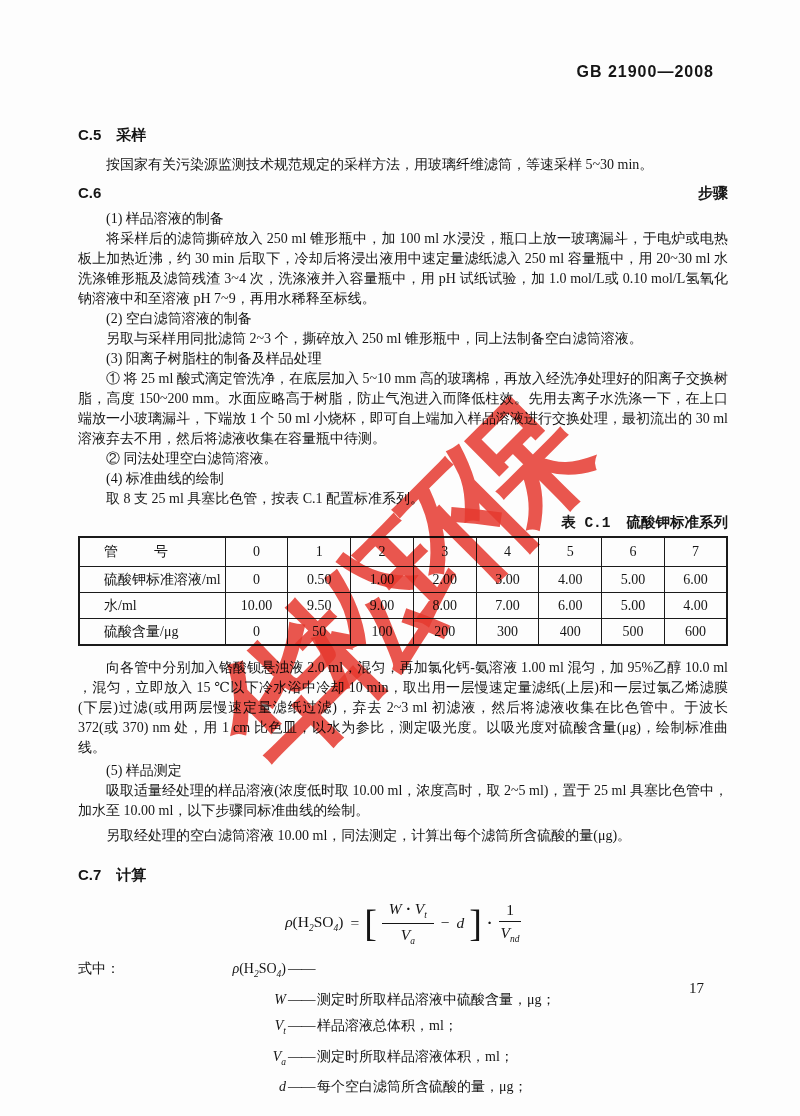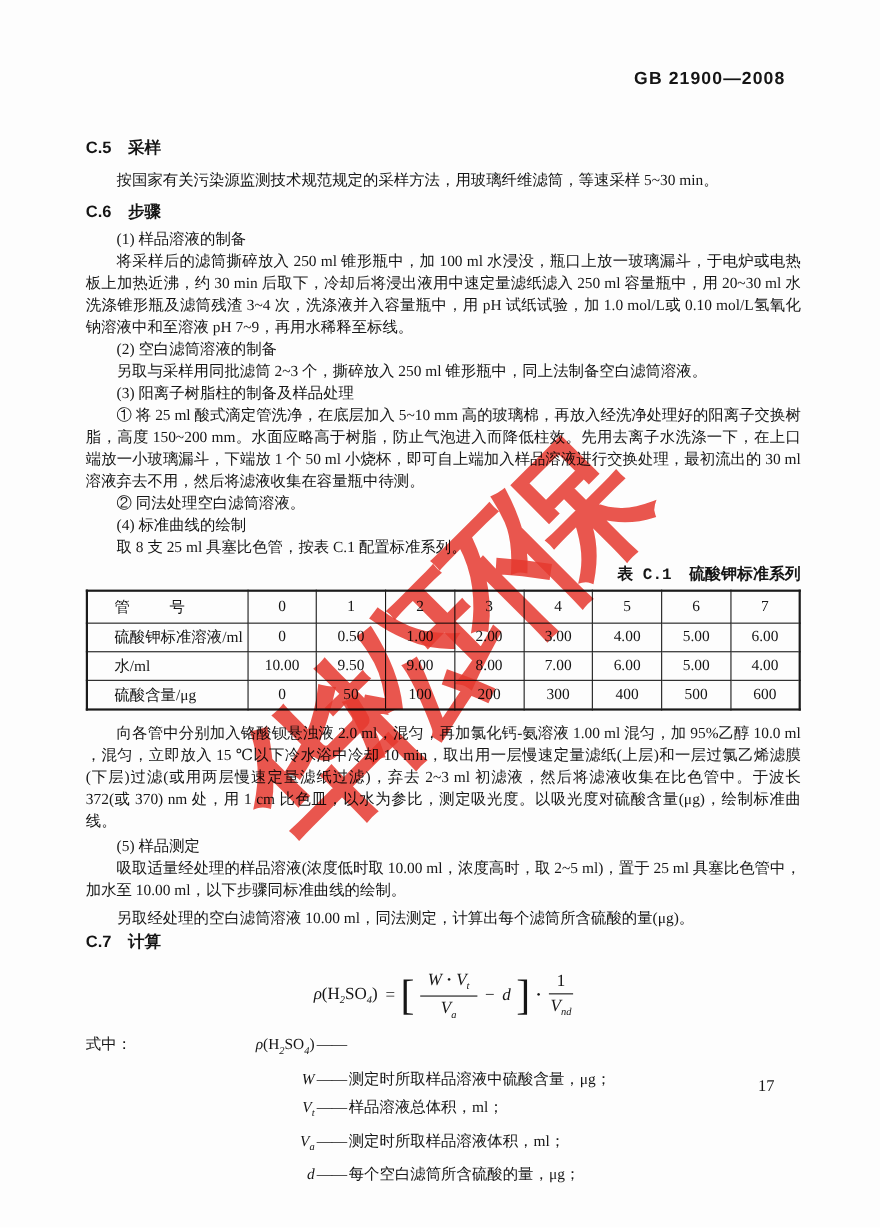--- a/index.html
+++ b/index.html
@@ -12,22 +12,22 @@
   .doc-header{
     text-align:right;font-family:"Liberation Sans","DejaVu Sans",sans-serif;
     font-weight:bold;font-size:16px;letter-spacing:1px;line-height:20px;
     padding-right:14px;margin-bottom:42px;
   }
   .sec-head{
     font-family:"Liberation Sans","DejaVu Sans",sans-serif;
     font-weight:bold;font-size:15px;line-height:22px;
     display:flex;gap:15px;margin:0 0 9px 0;
   }
-  .sec-head.c6{margin-top:7px;margin-bottom:5px;}
-  .sec-head.c7{margin-bottom:4px;}
+  .sec-head.c6{margin-top:7px;margin-bottom:5px;justify-content:space-between;}
+  .sec-head.c7{margin-top:18px;margin-bottom:4px;}
   .para{
     margin:0;font-size:14px;line-height:20px;text-align:justify;
     text-indent:2em;
   }
   .para.sp-above{margin-top:3px;}
   .para.sp-above5{margin-top:5px;}
   .para.after-table{margin-top:12px;}
   
   .table-title{
     text-align:right;font-family:Liberation Mono, monospace;

